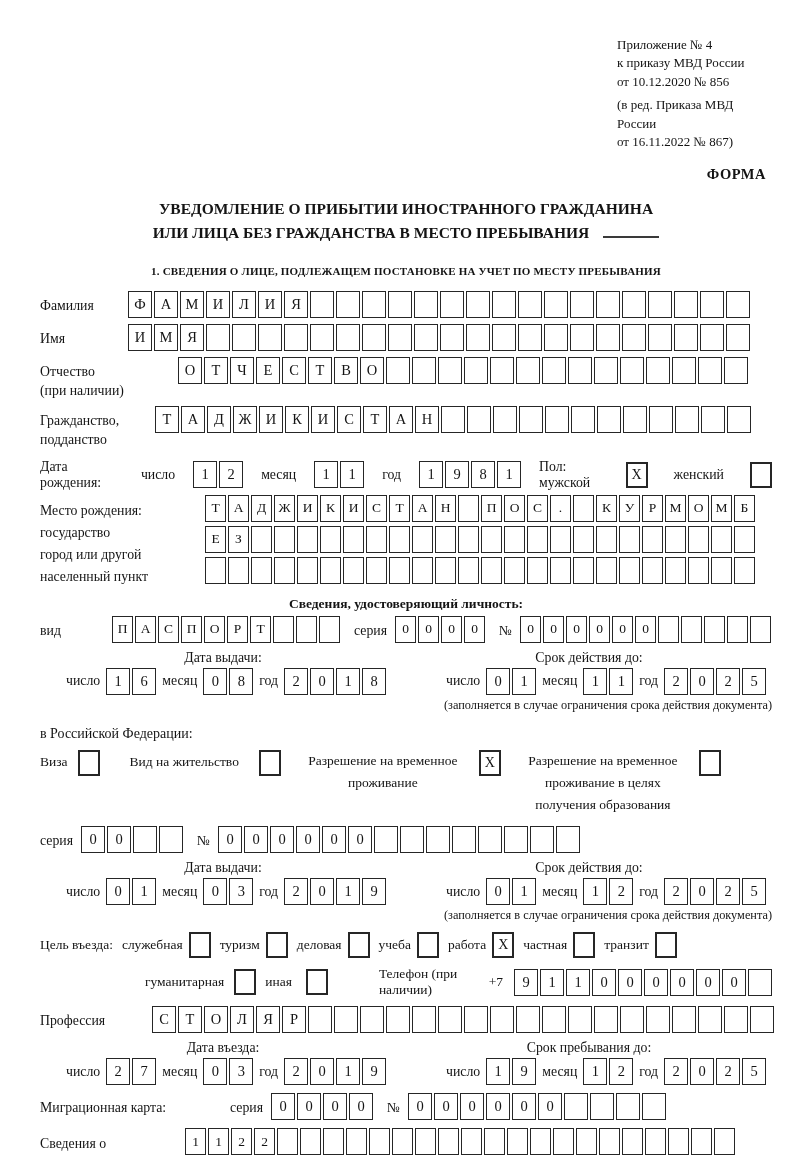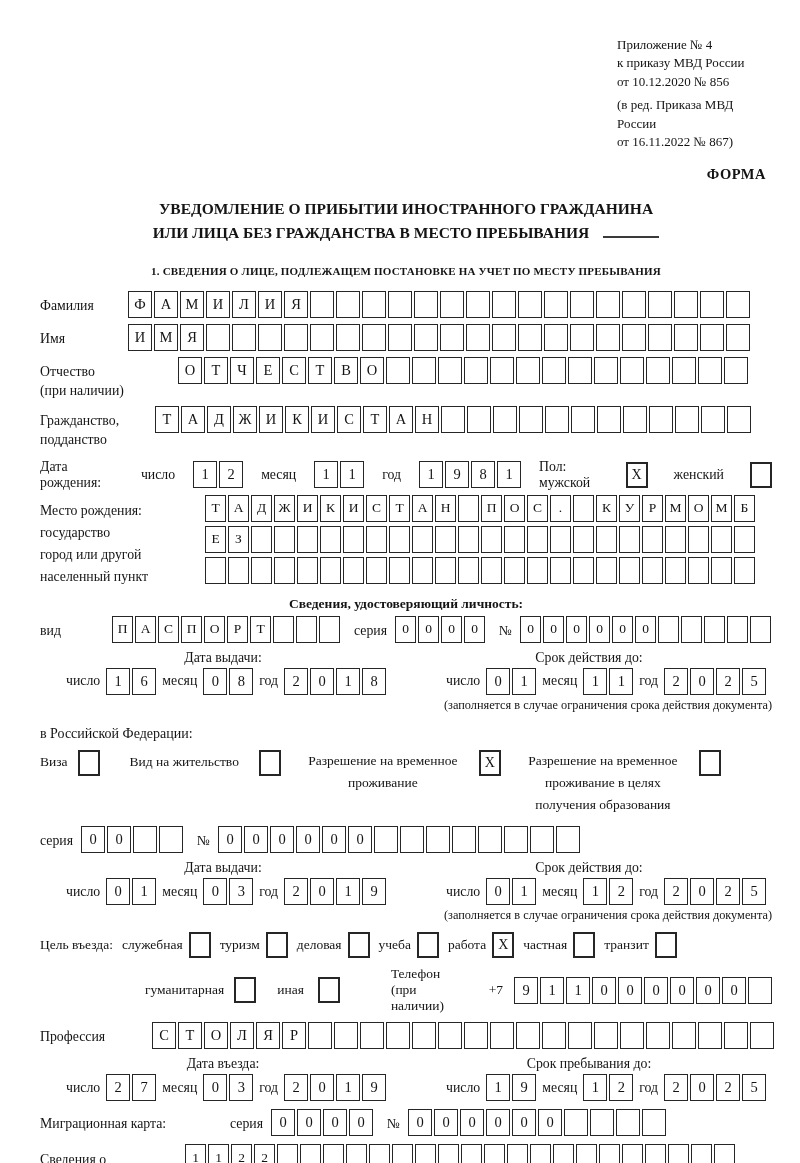--- a/index.html
+++ b/index.html
@@ -541,21 +541,21 @@
       <span>транзит</span>
       <span class="cbox"></span>
     </span>
   </div>
 
   <div class="purprow purprow2">
     <span class="pair">
       <span>гуманитарная</span>
       <span class="cbox" style="margin-left:4px;"></span>
     </span>
-    <span class="pair" style="margin-left:12px;">
+    <span class="pair" style="">
       <span>иная</span>
       <span class="cbox" style="margin-left:8px;"></span>
     </span>
     <span class="phone-lbl">Телефон (при наличии)</span>
     <span class="pfx">+7</span>
     <span class="cells">
         <span class="cell">9</span>
         <span class="cell">1</span>
         <span class="cell">1</span>
         <span class="cell">0</span>

